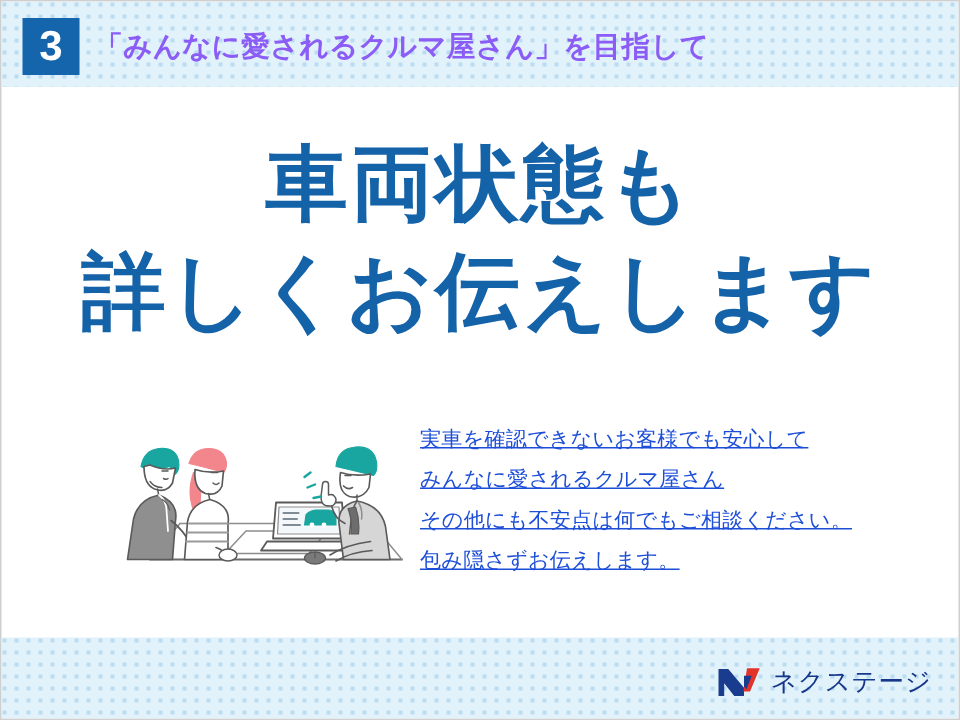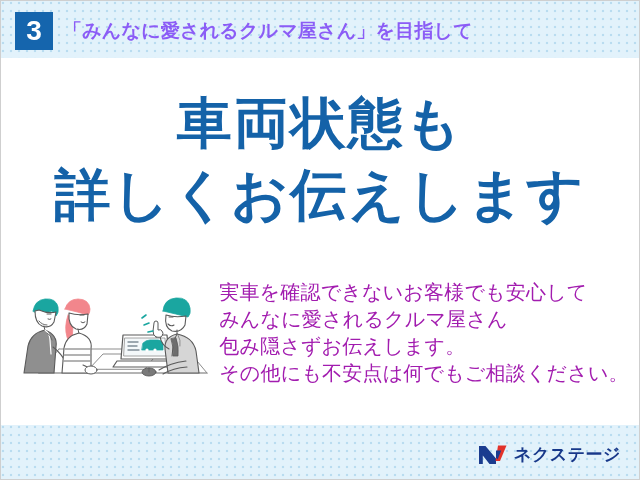--- a/index.html
+++ b/index.html
@@ -73,20 +73,21 @@
   
   #headline {
     position: absolute;
     left: 0;
     right: 0;
     top: 86px;
     text-align: center;
     color: #1462a8;
     font-weight: bold;
     letter-spacing: 2px;
+    font-family: Liberation Serif, serif;
   }
   #headline .line1 {
     display: block;
     font-size: 55px;
     line-height: 72px;
   }
   #headline .line2 {
     display: block;
     font-size: 56px;
     line-height: 72px;
@@ -109,41 +110,42 @@
     flex: 0 0 auto;
     margin-right: 8px;
   }
   #illustration svg {
     display: block;
     width: 200px;
     height: 112px;
   }
   #body-copy {
     flex: 0 0 auto;
-    color: #a21caf;
-    font-size: 20px;
+    color: #1d4ed8;
+    font-size: 14px;
     line-height: 27px;
     letter-spacing: 0.2px;
     white-space: nowrap;
+    text-decoration: underline;
   }
   #body-copy span { display: block; }
 
   
   #logo {
     position: absolute;
     right: 18px;
     bottom: 14px;
     display: flex;
     align-items: center;
     gap: 6px;
   }
   #logo-mark { display: block; width: 30px; height: 21px; }
   #logo-text {
     font-size: 17px;
-    font-weight: bold;
+    font-weight: normal;
     color: #17388a;
     letter-spacing: 0.5px;
     line-height: 1;
   }
 </style>
 </head>
 <body>
 
 <div id="banner">
 
@@ -245,22 +247,22 @@
 
         <path d="M131 41 l4 -3" stroke="#1aa6a0" stroke-width="1.6"></path>
         <path d="M133 48 l5 -2" stroke="#1aa6a0" stroke-width="1.6"></path>
         <path d="M137 55 l5 -1" stroke="#1aa6a0" stroke-width="1.6"></path>
       </svg>
     </div>
 
     <div id="body-copy">
       <span>実車を確認できないお客様でも安心して</span>
       <span>みんなに愛されるクルマ屋さん</span>
+      <span>その他にも不安点は何でもご相談ください。</span>
       <span>包み隠さずお伝えします。</span>
-      <span>その他にも不安点は何でもご相談ください。</span>
     </div>
 
   </div>
 
   <div id="footer-band" class="dot-band"></div>
 
   <div id="logo">
     <span id="logo-mark-wrap">
       <svg id="logo-mark" viewBox="0 0 30 21" xmlns="http://www.w3.org/2000/svg">
         <path d="M1 20 L1 2 L7.5 2 L18 14.5 L18 20 L11.5 20 L4.8 11.5 L4.8 20 Z" fill="#1a3c8f"></path>

